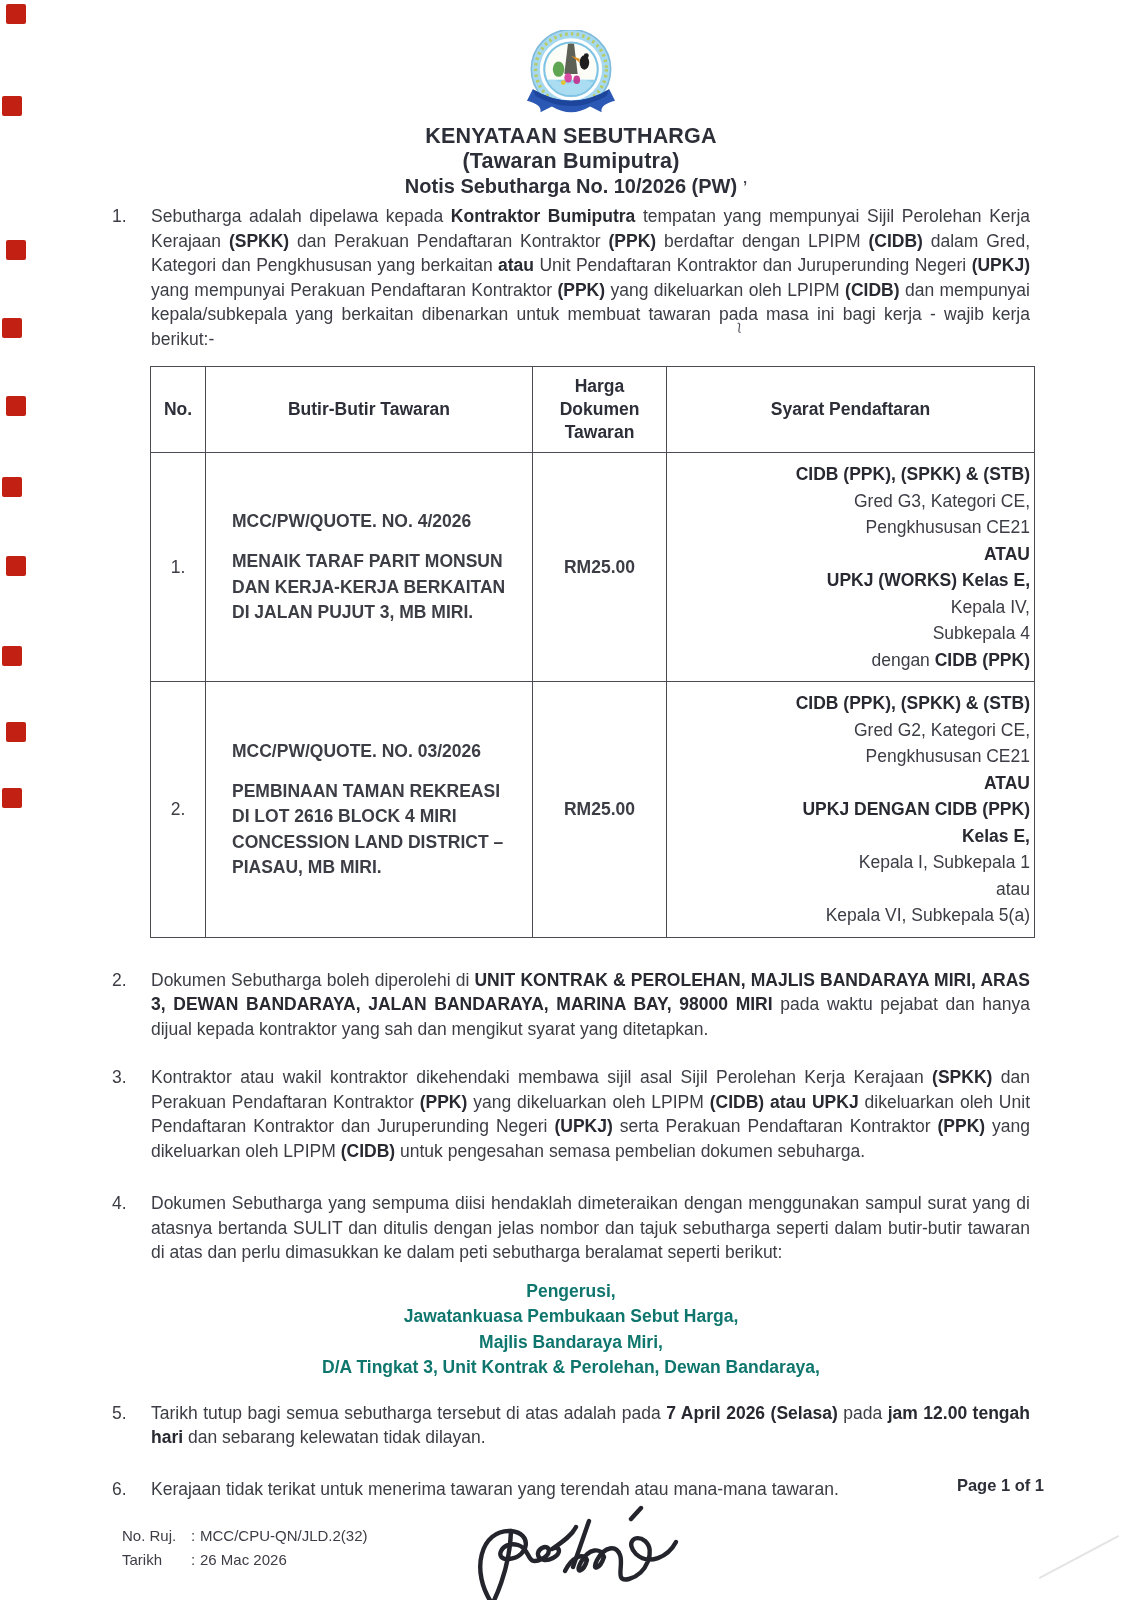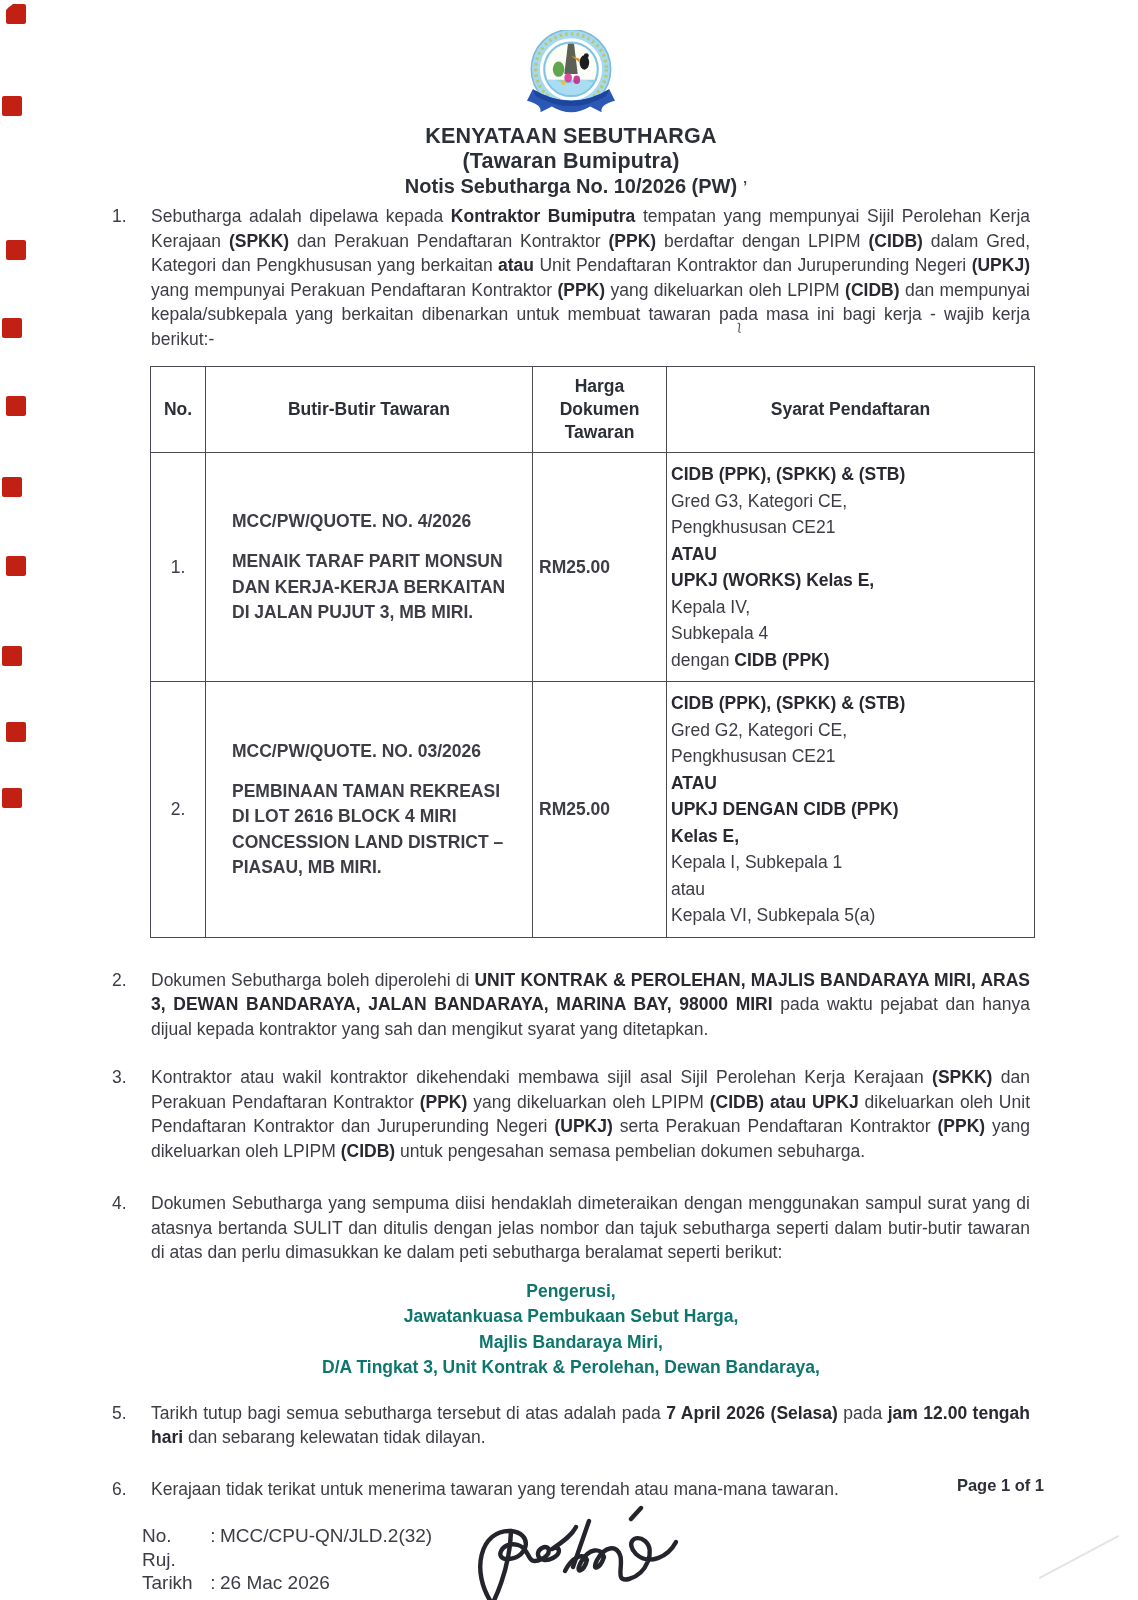--- a/index.html
+++ b/index.html
@@ -1,18 +1,18 @@
 <!DOCTYPE html>
 <html><head>
 <meta charset="utf-8">
 <style>
   html,body{margin:0;padding:0;background:#fff;}
   .page{
     position:relative;width:1138px;height:1600px;background:#fff;overflow:hidden;
-    font-family:"Liberation Sans","DejaVu Sans",sans-serif;color:#3c3d45;border-radius:27px;
+    font-family:"Liberation Sans","DejaVu Sans",sans-serif;color:#3c3d45;
   }
   .content{position:absolute;left:112px;top:0;width:918px;}
   
   .header{text-align:center;padding-top:30px;line-height:1.18;}
   .logo{display:block;margin:0 auto 6px;}
   .title-line{font-weight:bold;font-size:21.5px;color:#2d2f38;letter-spacing:.2px;position:relative;}
   .notice-line{font-weight:bold;font-size:20px;color:#2d2f38;position:relative;display:inline-block;}
   .tick{position:absolute;right:-10px;top:2px;font-size:15px;color:#4a4b52;font-weight:bold;}
   
   .para{display:flex;margin-top:26px;font-size:17.5px;line-height:24.5px;}
@@ -20,29 +20,29 @@
   .para .body{flex:1;text-align:justify;}
   .para b,.butir b,.syarat b,.addr,.sig-name{color:#282931;}
   
   .quote-table{border-collapse:collapse;margin:15px 0 0 38px;table-layout:fixed;width:884px;position:relative;}
   .quote-table th,.quote-table td{border:1.6px solid #4a4b53;vertical-align:middle;padding:4px 6px;margin-left:48px;}
   .quote-table th{font-size:17.5px;font-weight:bold;color:#2d2f38;text-align:center;line-height:23px;padding:8px 4px;}
   td.no-cell{text-align:center;font-size:17.5px;}
   td.butir{padding:12px 14px 12px 26px;vertical-align:middle;}
   .butir .quote-no{font-weight:bold;font-size:17.5px;line-height:25px;margin-bottom:15px;}
   .butir .work-title{font-weight:bold;font-size:17.5px;line-height:25.5px;}
-  td.price{font-weight:bold;font-size:17.5px;}
-  td.syarat{text-align:left;font-size:17.5px;line-height:26.5px;padding:8px 4px;}
+  td.price{text-align:center;font-weight:bold;font-size:17.5px;}
+  td.syarat{text-align:right;font-size:17.5px;line-height:26.5px;padding:8px 4px;}
   
   .addr{margin-top:14px;text-align:center;font-weight:bold;font-size:17.5px;line-height:25.5px;color:#0f766e;}
   
   .signature{position:relative;margin-top:4px;text-align:center;}
   .sig-scribble{display:block;margin:0 auto -34px;position:relative;z-index:2;pointer-events:none;}
   
-  .footer{position:absolute;left:142px;top:1524px;font-size:19px;line-height:23.5px;}
+  .footer{position:absolute;left:122px;top:1524px;font-size:15px;line-height:23.5px;}
   .footer-row{display:flex;}
   .footer-row .lab{width:64px;}
   .footer-row .colon{width:14px;text-align:center;}
   .page-num{position:absolute;right:94px;top:1476px;font-weight:bold;font-size:16.5px;color:#2d2f38;}
   
   .edge-mark{position:absolute;width:20px;height:20px;border-radius:2px;opacity:.96;}
   .squiggle-mark{position:absolute;left:738px;top:318px;font-size:13px;color:#55565e;transform:rotate(8deg);}
   .scratch{position:absolute;right:14px;top:1556px;width:90px;height:2px;background:#c9c9c9;opacity:.5;transform:rotate(-28deg);}
 </style>
 </head>

